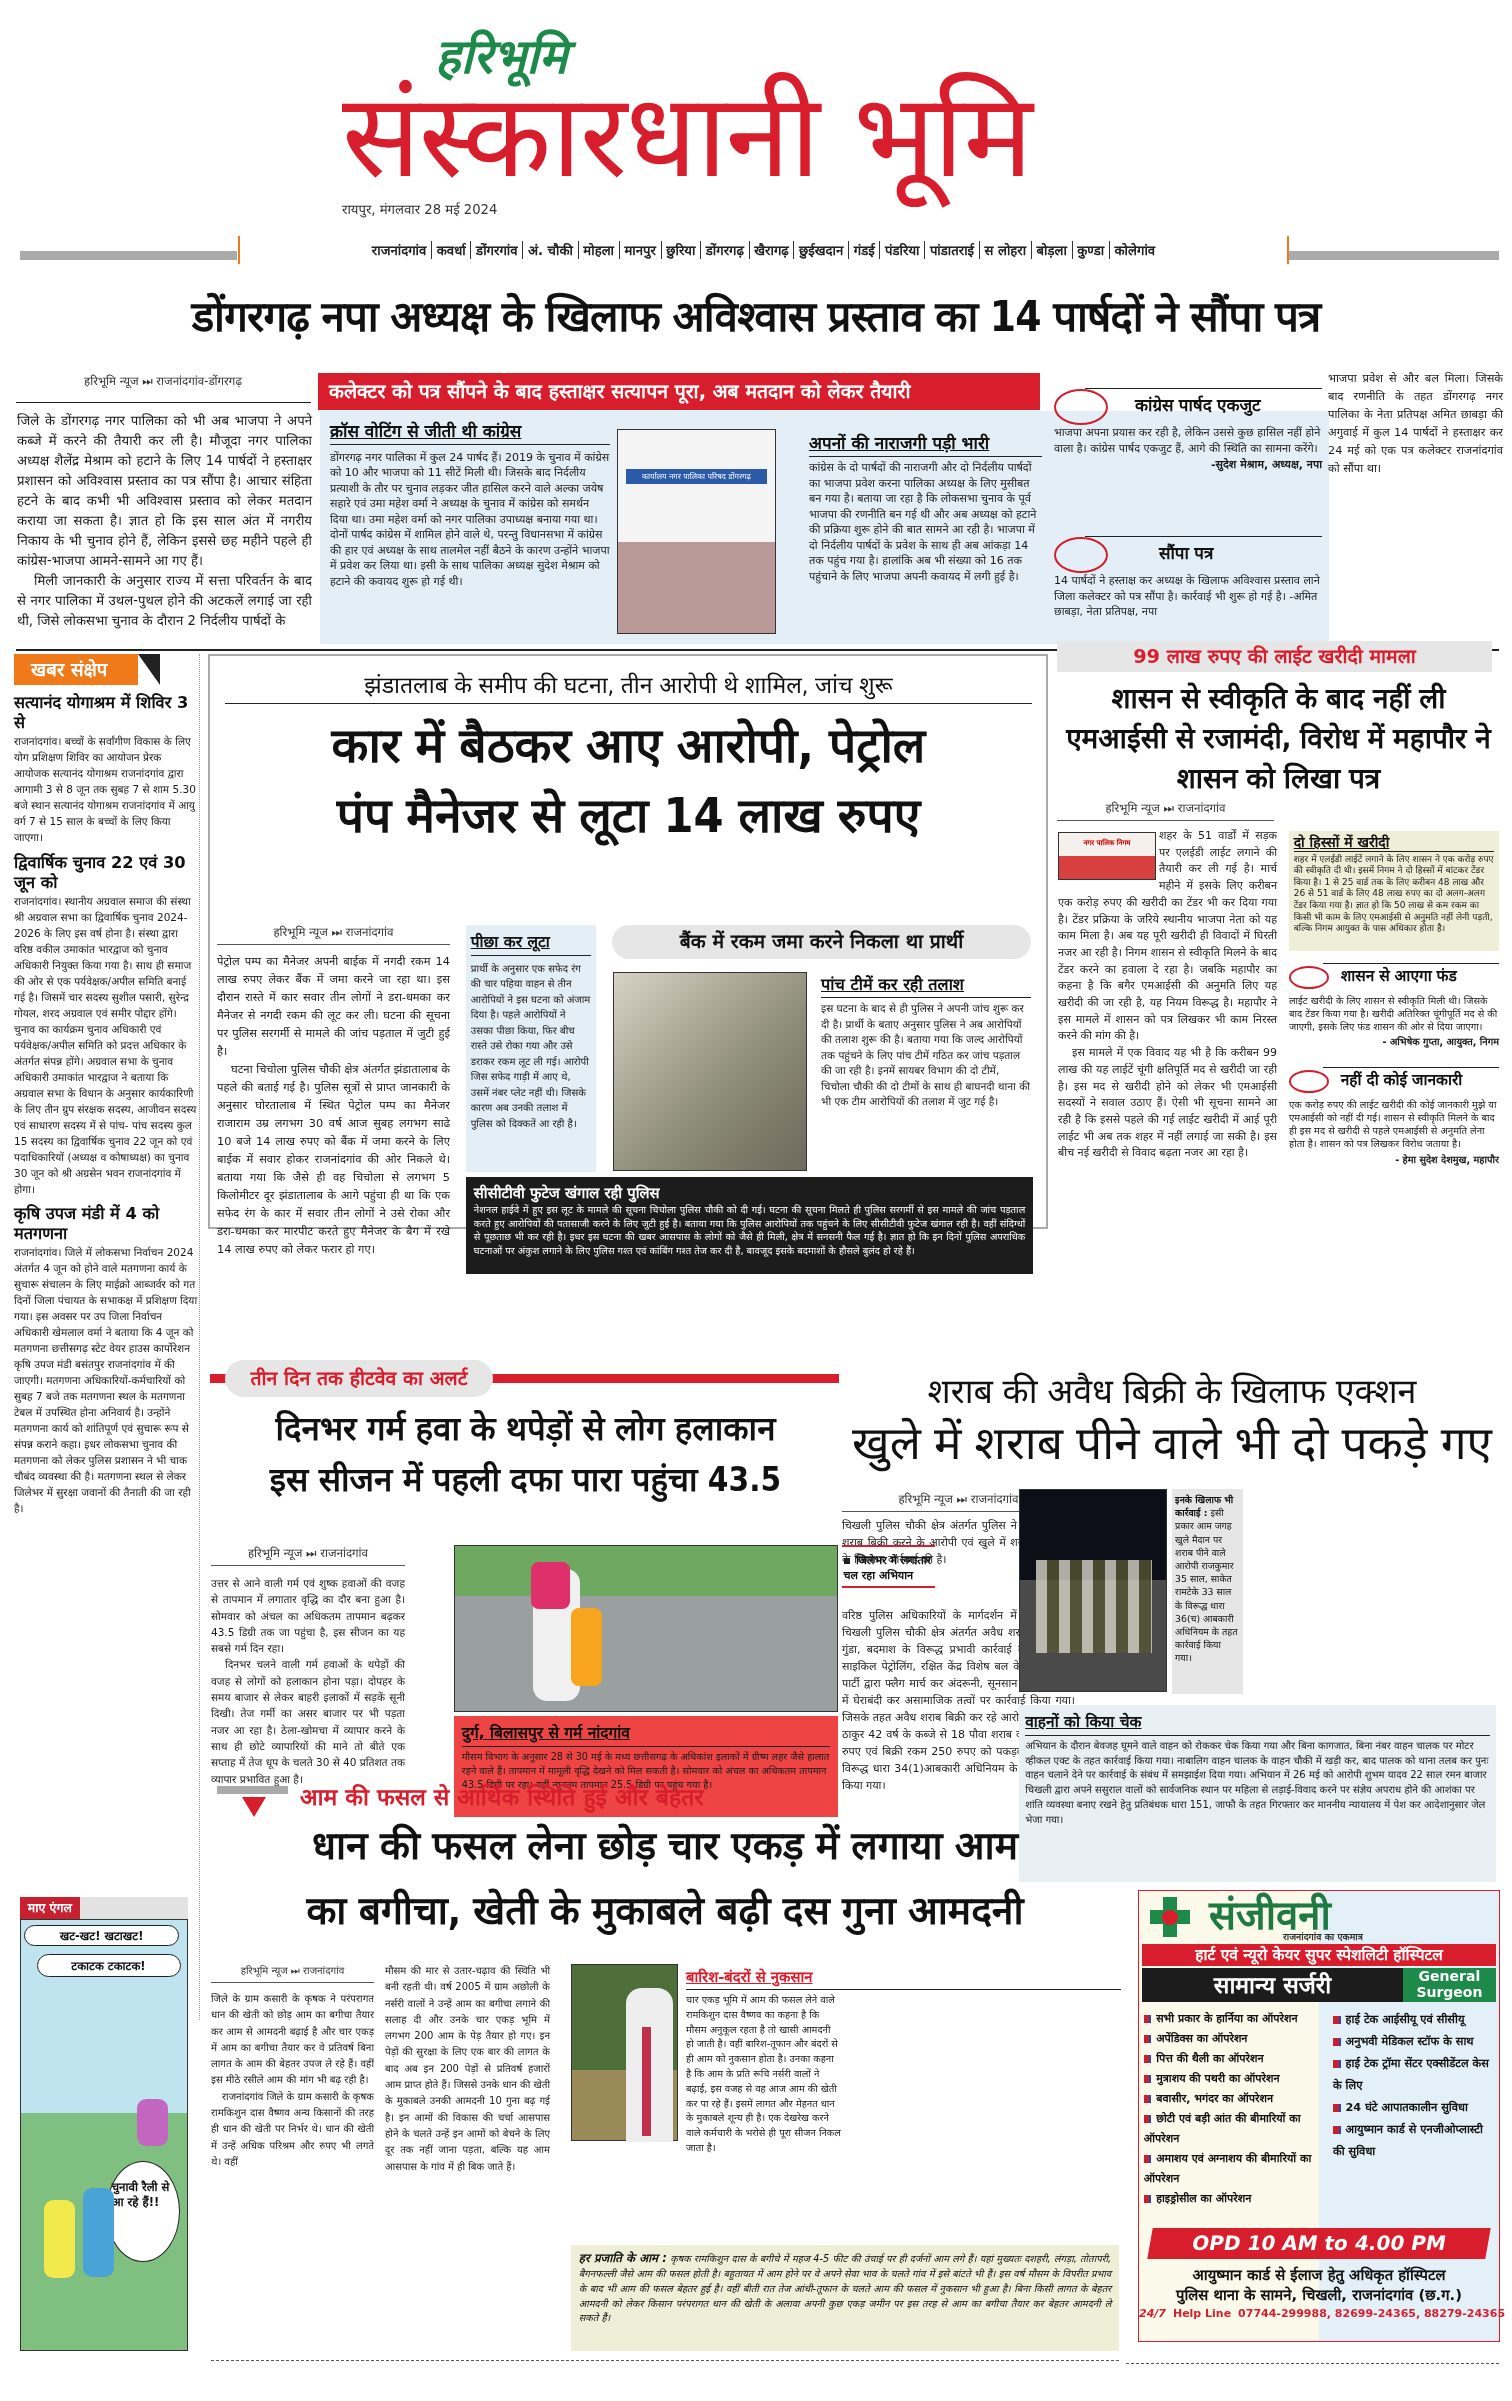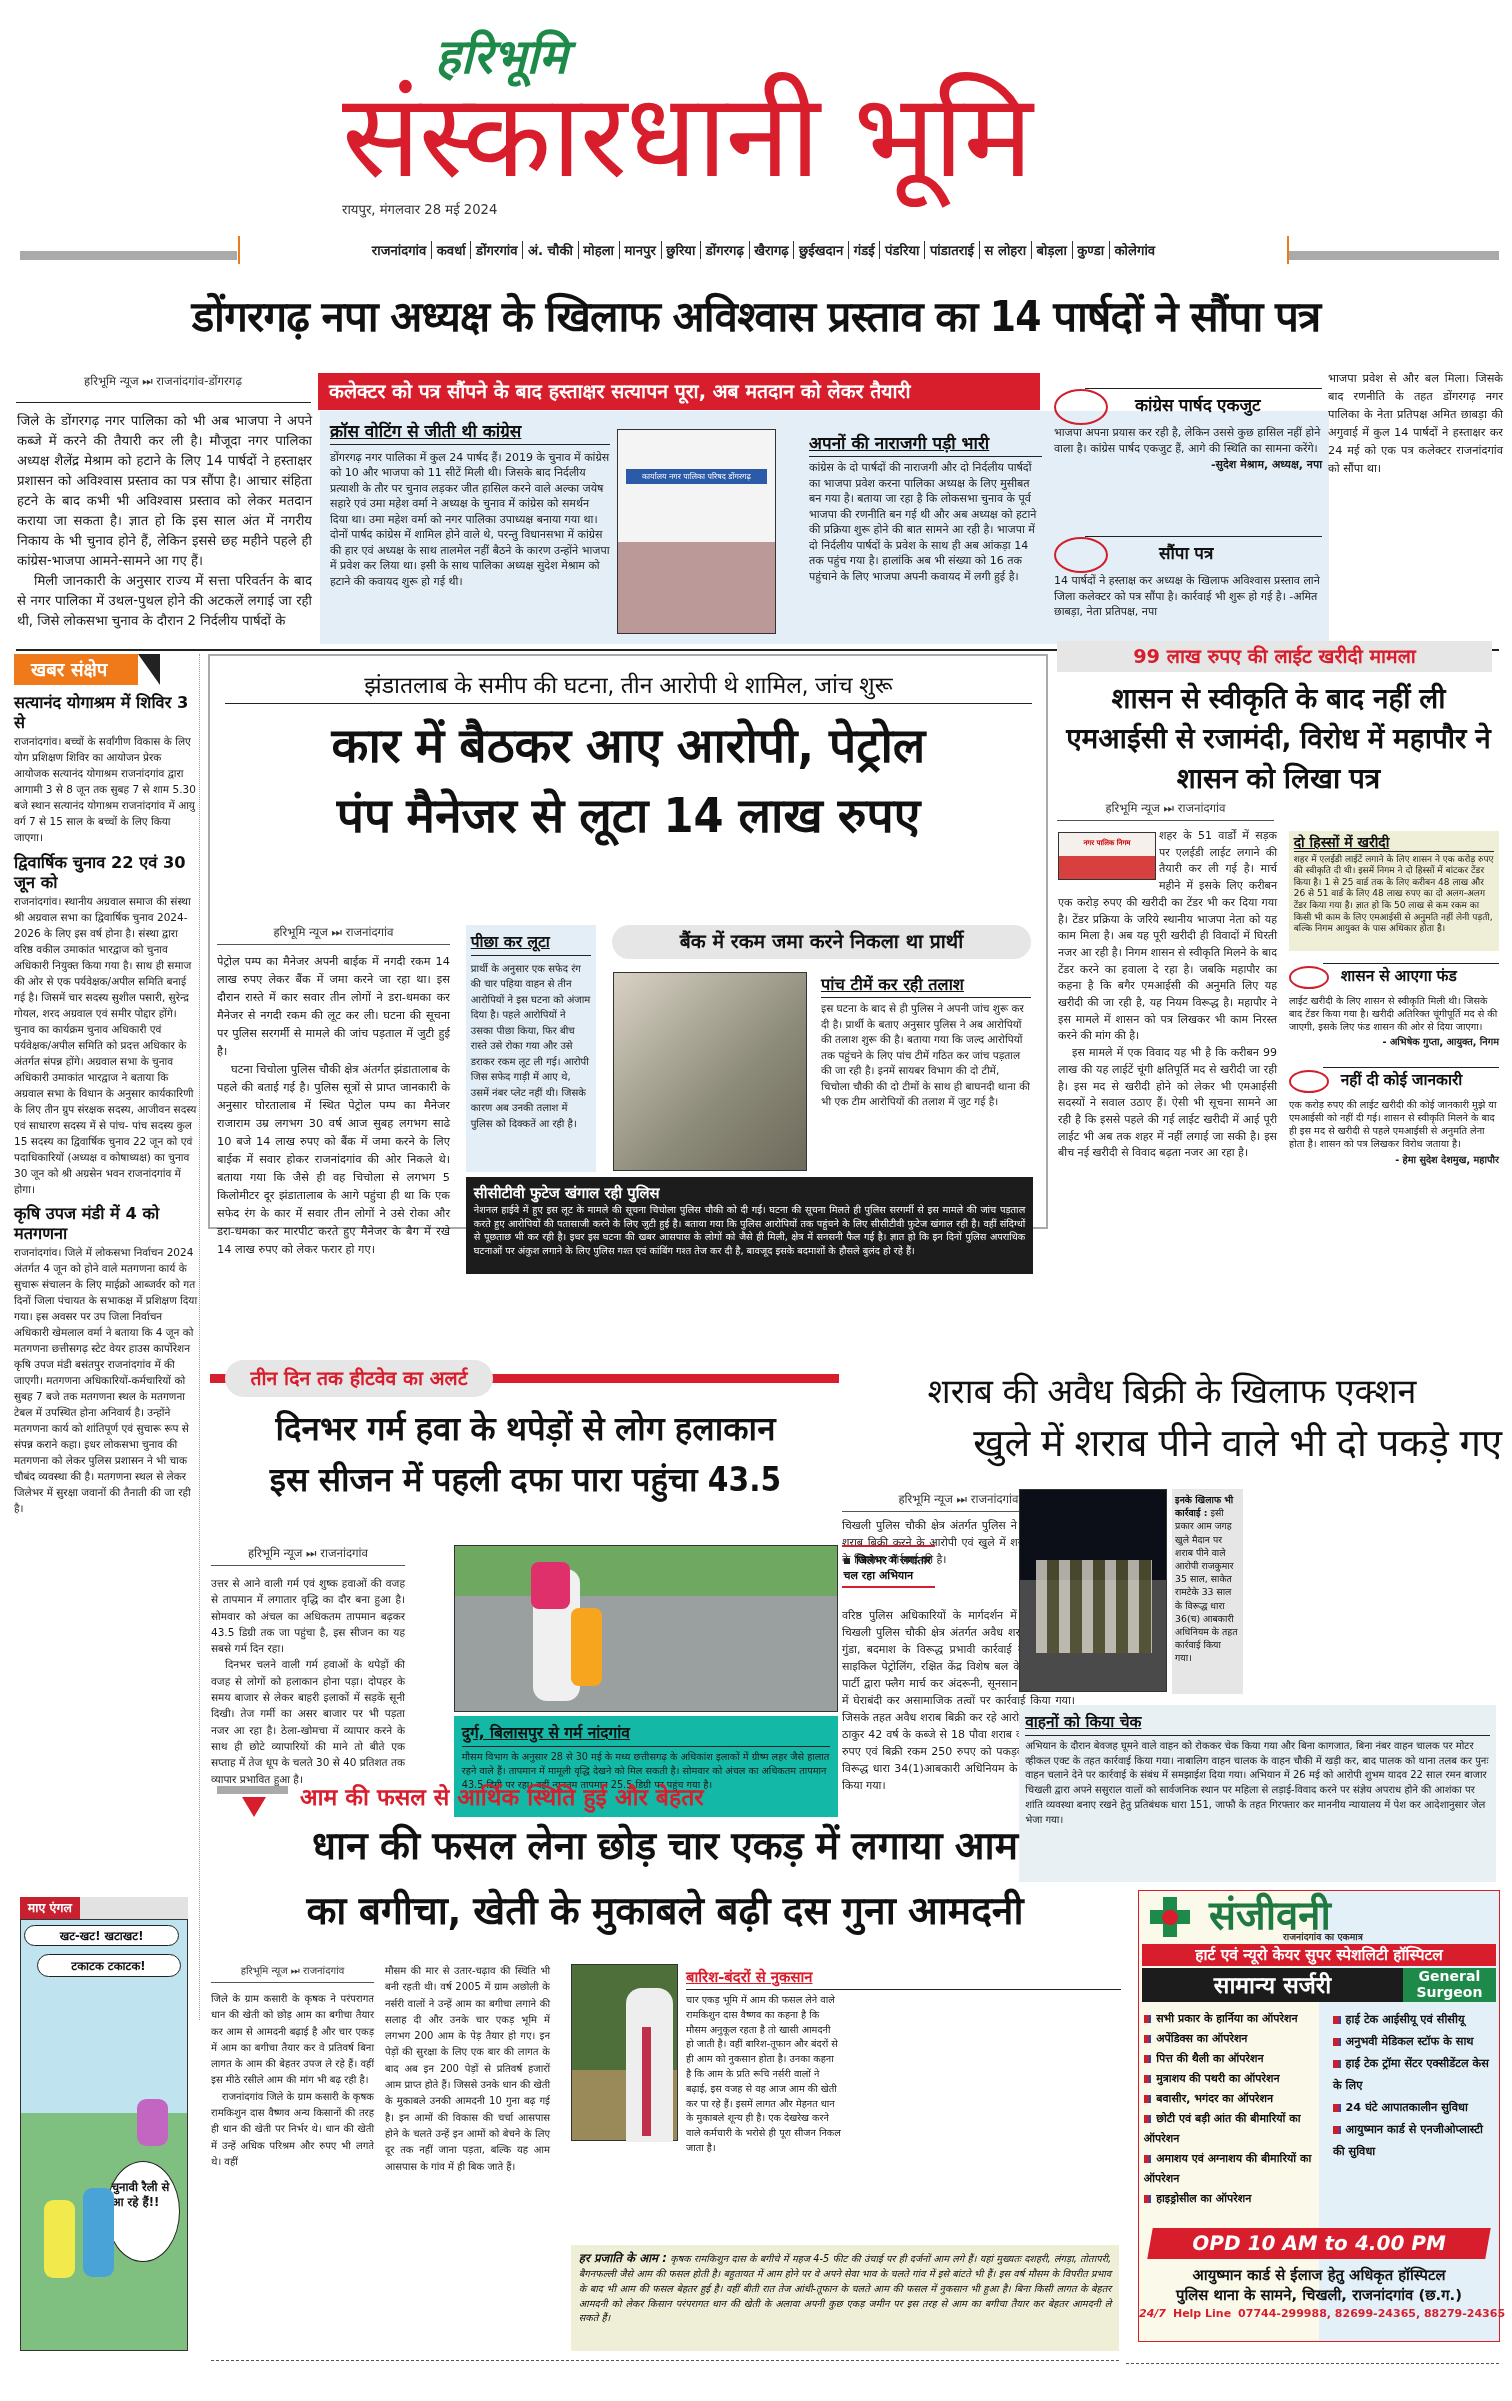--- a/index.html
+++ b/index.html
@@ -172,27 +172,27 @@
 <div class="abs byline" style="left:211px;top:1545px;width:194px">हरिभूमि न्यूज ⏭ राजनांदगांव</div>
 <div class="abs txt" style="left:211px;top:1575px;width:194px;font-size:10.5px;line-height:16.3px">
   <p>उत्तर से आने वाली गर्म एवं शुष्क हवाओं की वजह से तापमान में लगातार वृद्धि का दौर बना हुआ है। सोमवार को अंचल का अधिकतम तापमान बढ़कर 43.5 डिग्री तक जा पहुंचा है, इस सीजन का यह सबसे गर्म दिन रहा।</p>
   <p style="text-indent:14px">दिनभर चलने वाली गर्म हवाओं के थपेड़ों की वजह से लोगों को हलाकान होना पड़ा। दोपहर के समय बाजार से लेकर बाहरी इलाकों में सड़कें सूनी दिखी। तेज गर्मी का असर बाजार पर भी पड़ता नजर आ रहा है। ठेला-खोमचा में व्यापार करने के साथ ही छोटे व्यापारियों की माने तो बीते एक सप्ताह में तेज धूप के चलते 30 से 40 प्रतिशत तक व्यापार प्रभावित हुआ है।</p>
 </div>
 <div class="abs photo" style="left:454px;top:1545px;width:384px;height:167px;background:linear-gradient(#6fa860 0 30%,#9aa0a0 30% 100%)">
   <div style="position:absolute;left:78px;top:23px;width:47px;height:132px;background:#f0f0f0;border-radius:14px"></div>
   <div style="position:absolute;left:76px;top:15.5px;width:39px;height:47px;background:#e0306c;border-radius:7.8px"></div>
   <div style="position:absolute;left:116px;top:62px;width:31px;height:78px;background:#f7a51f;border-radius:7.8px"></div>
 </div>
-<div class="abs" style="left:454px;top:1716px;width:384px;height:101px;background:#14b8a6;padding:4.7px 7.8px">
+<div class="abs" style="left:454px;top:1716px;width:384px;height:101px;background:#ef4444;padding:4.7px 7.8px">
   <div class="sub-u" style="font-size:15.5px">दुर्ग, बिलासपुर से गर्म नांदगांव</div>
   <div class="sm" style="font-size:9.7px;line-height:14px;margin-top:3.1px">मौसम विभाग के अनुसार 28 से 30 मई के मध्य छत्तीसगढ़ के अधिकांश इलाकों में ग्रीष्म लहर जैसे हालात रहने वाले हैं। तापमान में मामूली वृद्धि देखने को मिल सकती है। सोमवार को अंचल का अधिकतम तापमान 43.5 डिग्री पर रहा। वहीं न्यूनतम तापमान 25.5 डिग्री पर पहुंच गया है।</div>
 </div>
 
 <div class="abs hl" style="left:842px;top:1366px;width:660px;font-size:34px;line-height:51px;text-align:center;font-weight:normal;white-space:nowrap">शराब की अवैध बिक्री के खिलाफ एक्शन</div>
-<div class="abs hl" style="left:842px;top:1418px;width:660px;font-size:38px;line-height:51px;text-align:right;font-weight:normal;white-space:nowrap">खुले में शराब पीने वाले भी दो पकड़े गए</div>
+<div class="abs hl" style="left:842px;top:1418px;width:660px;font-size:46px;line-height:51px;text-align:center;font-weight:normal;white-space:nowrap">खुले में शराब पीने वाले भी दो पकड़े गए</div>
 <div class="abs byline" style="left:842px;top:1491px;width:233px">हरिभूमि न्यूज ⏭ राजनांदगांव</div>
 <div class="abs txt" style="left:842px;top:1517px;width:233px;font-size:11px;line-height:17px">
   <p>चिखली पुलिस चौकी क्षेत्र अंतर्गत पुलिस ने अवैध रूप से शराब बिक्री करने के आरोपी एवं खुले में शराब पीने वालों के खिलाफ कार्रवाई की है।</p>
 </div>
 <div class="abs" style="left:842px;top:1545px;width:93px;border-top:2.3px solid #d81e2c;border-bottom:2.3px solid #d81e2c;padding:4.7px 1.6px;font-size:11px;font-weight:bold">
   <span class="bullet" style="background:#222;width:6.2px;height:6.2px"></span><span>जिलेभर में लगातार चल रहा अभियान</span>
 </div>
 <div class="abs txt" style="left:842px;top:1607px;width:233px;font-size:11px;line-height:17px">वरिष्ठ पुलिस अधिकारियों के मार्गदर्शन में 25 मई को चिखली पुलिस चौकी क्षेत्र अंतर्गत अवैध शराब बिक्री और गुंडा, बदमाश के विरूद्ध प्रभावी कार्रवाई के लिए मोटर साइकिल पेट्रोलिंग, रक्षित केंद्र विशेष बल के साथ संयुक्त पार्टी द्वारा फ्लैग मार्च कर अंदरूनी, सूनसान अड्डेबाजी क्षेत्र में घेराबंदी कर असामाजिक तत्वों पर कार्रवाई किया गया। जिसके तहत अवैध शराब बिक्री कर रहे आरोपी ओमप्रकाश ठाकुर 42 वर्ष के कब्जे से 18 पौवा शराब कीमती 2340 रुपए एवं बिक्री रकम 250 रुपए को पकड़कर आरोपी के विरूद्ध धारा 34(1)आबकारी अधिनियम के तहत कार्रवाई किया गया।</div>
 <div class="abs photo" style="left:1019px;top:1489px;width:148px;height:203px;background:linear-gradient(#0c0f18 0 45%,#4a4a4a 45% 100%)">
   <div style="position:absolute;left:15.5px;top:70px;width:116px;height:93px;background:repeating-linear-gradient(90deg,#d8d4c8 0 11px,#553 11px 23px);opacity:.8"></div>

